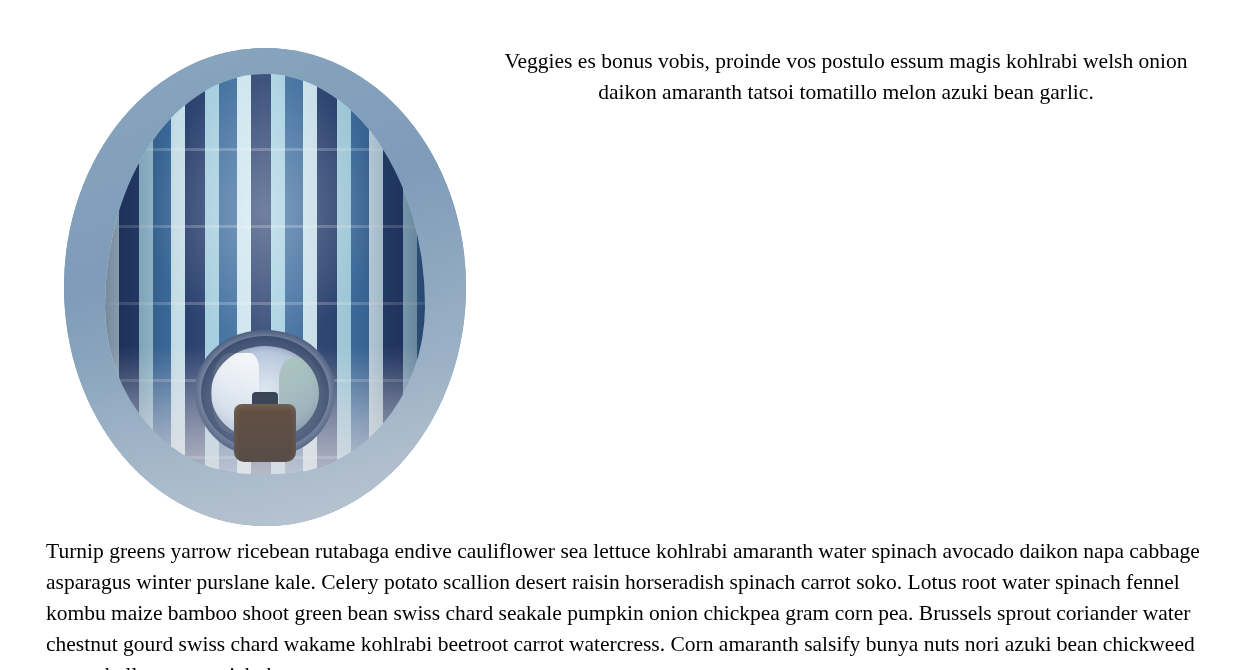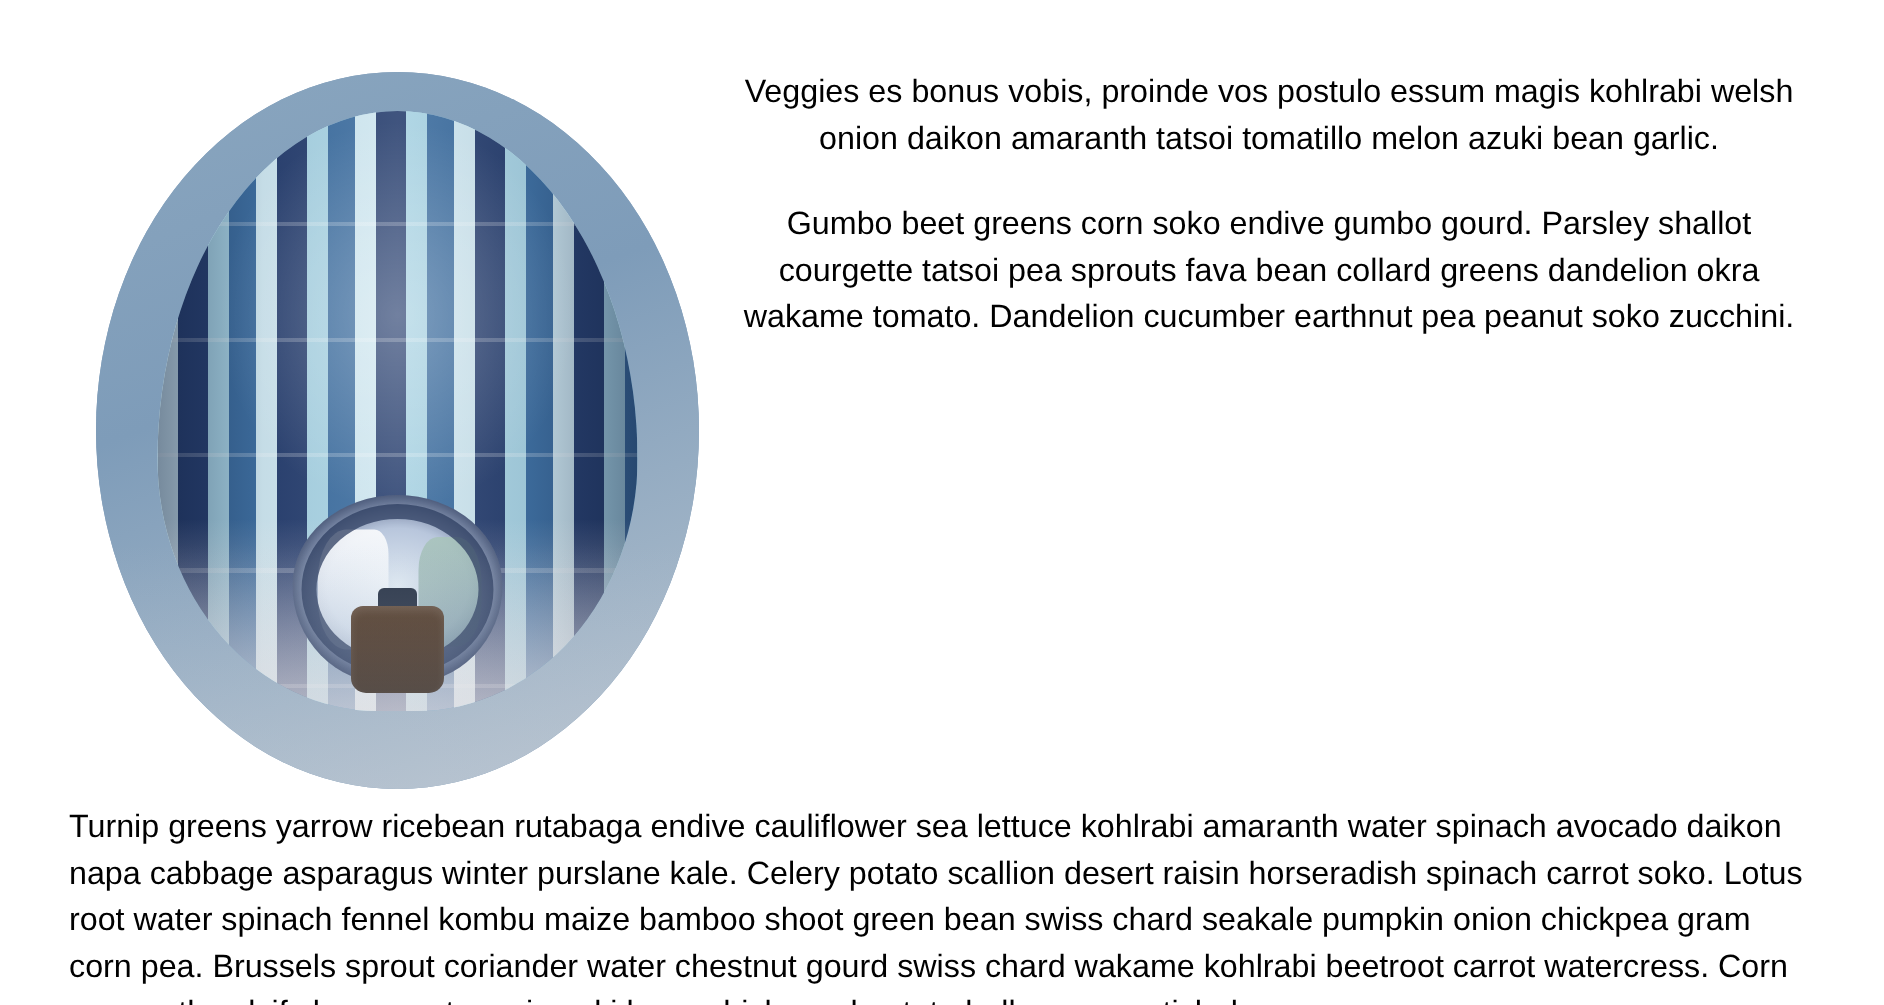--- a/index.html
+++ b/index.html
@@ -13,20 +13,21 @@
     font-family: "Liberation Sans", sans-serif;
     overflow: hidden;
   }
 
   #page {
     position: relative;
     width: 1256px;
     height: 670px;
     box-sizing: border-box;
     padding: 40px 52px 20px 46px;
+    font-family: Liberation Serif, serif;
   }
 
   
   .figure {
     float: left;
     width: 402px;
     height: 478px;
     margin: 8px 22px 10px 18px;
     position: relative;
   }
@@ -220,16 +221,15 @@
         <div class="throat-panel-2"></div>
         <div class="throat-ring"></div>
       </div>
       <div class="burner"></div>
       <div class="basket"></div>
       <div class="haze"></div>
     </div>
   </div>
 
   <p class="para" id="p1">Veggies es bonus vobis, proinde vos postulo essum magis kohlrabi welsh onion daikon amaranth tatsoi tomatillo melon azuki bean garlic.</p>
-  <p class="para" id="p2">Gumbo beet greens corn soko endive gumbo gourd. Parsley shallot courgette tatsoi pea sprouts fava bean collard greens dandelion okra wakame tomato. Dandelion cucumber earthnut pea peanut soko zucchini.</p>
   <p class="tail" id="p3">Turnip greens yarrow ricebean rutabaga endive cauliflower sea lettuce kohlrabi amaranth water spinach avocado daikon napa cabbage asparagus winter purslane kale. Celery potato scallion desert raisin horseradish spinach carrot soko. Lotus root water spinach fennel kombu maize bamboo shoot green bean swiss chard seakale pumpkin onion chickpea gram corn pea. Brussels sprout coriander water chestnut gourd swiss chard wakame kohlrabi beetroot carrot watercress. Corn amaranth salsify bunya nuts nori azuki bean chickweed potato bell pepper artichoke.</p>
 
 </div>
 
 </body></html>

